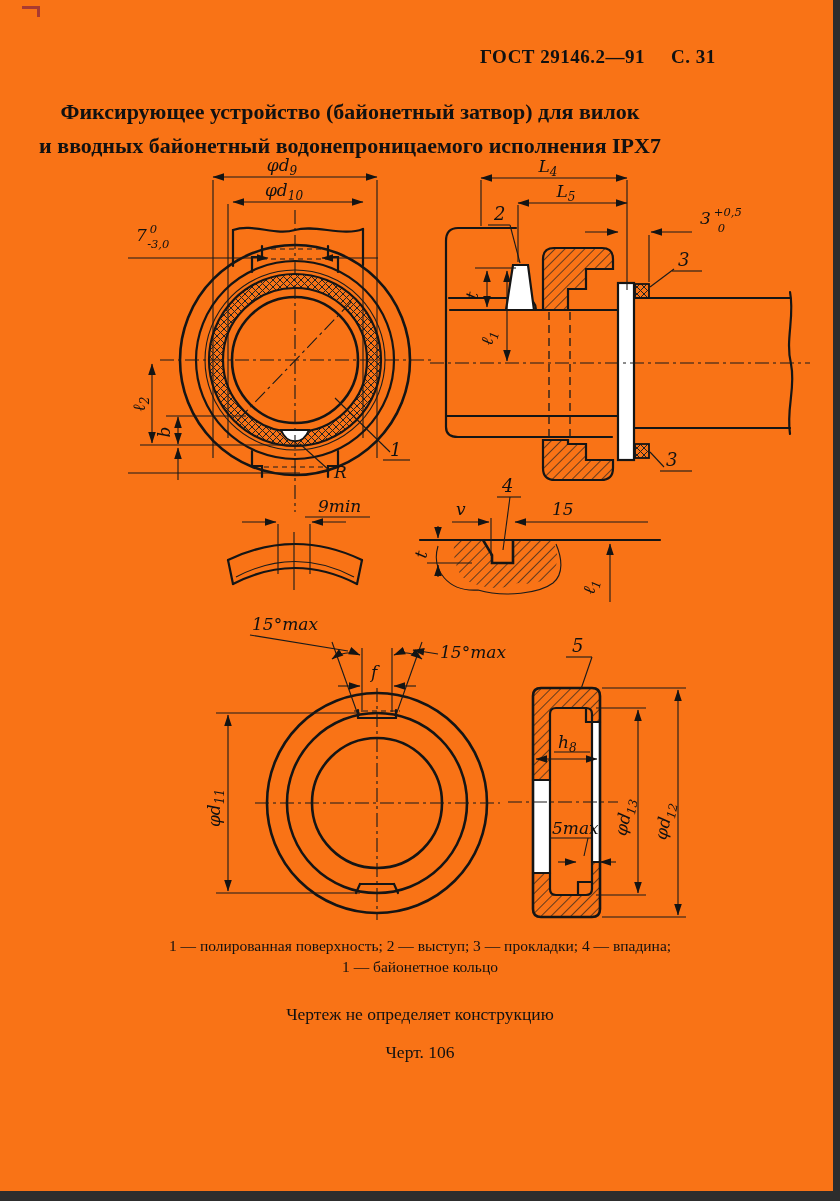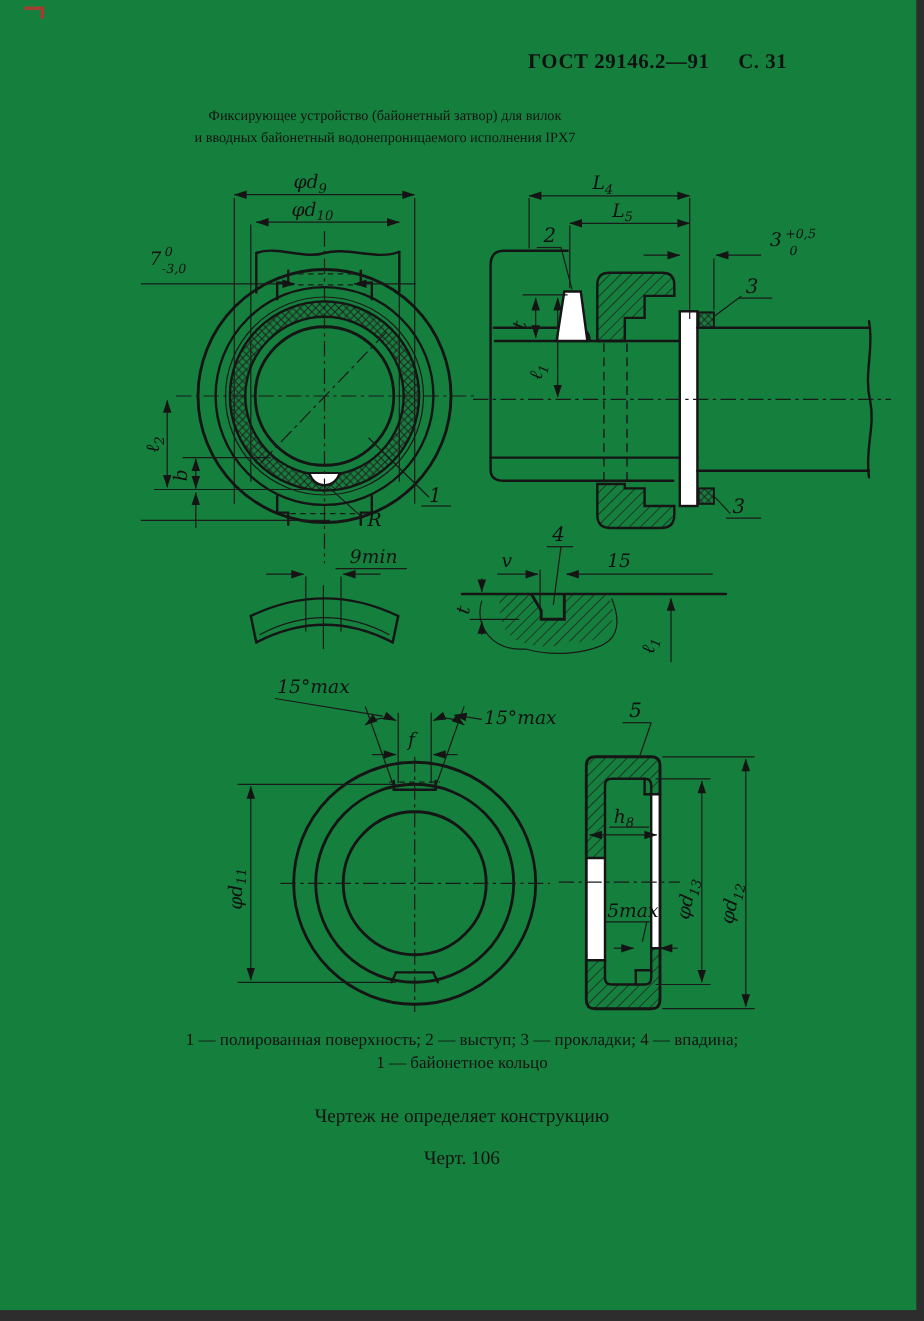--- a/index.html
+++ b/index.html
@@ -1,26 +1,26 @@
 <!DOCTYPE html>
 <html><head>
 <meta charset="utf-8">
 <style>
   html,body{margin:0;padding:0;background:#888;}
-  .page{position:relative;width:840px;height:1201px;background:#15803d;overflow:hidden;
+  .page{position:relative;width:840px;height:1201px;background:#f97316;overflow:hidden;
         font-family:"Liberation Serif", serif;color:#111;}
   .edge-right{position:absolute;top:0;left:833px;width:7px;height:1201px;background:#2d2d2d;}
   .edge-bottom{position:absolute;top:1191px;left:0;width:840px;height:10px;background:#2d2d2d;}
   .crop-mark{position:absolute;top:6px;left:22px;width:15px;height:8px;
              border-top:3px solid #a93a31;border-right:3px solid #a93a31;}
   .header{position:absolute;top:46px;left:480px;width:320px;font-weight:bold;font-size:19px;
           letter-spacing:.5px;white-space:nowrap;}
   .header .gap{display:inline-block;width:26px;}
-  .title{position:absolute;top:95px;left:0;width:700px;text-align:center;font-weight:normal;
-         font-size:13px;line-height:1.55;}
+  .title{position:absolute;top:95px;left:0;width:700px;text-align:center;font-weight:bold;
+         font-size:22px;line-height:1.55;}
   .legend{position:absolute;top:936px;left:0;width:840px;text-align:center;
           font-size:15.5px;line-height:1.35;}
   .note{position:absolute;top:1004px;left:0;width:840px;text-align:center;font-size:17.5px;}
   .fig{position:absolute;top:1042px;left:0;width:840px;text-align:center;font-size:17.5px;}
   svg{position:absolute;top:140px;left:0;}
   svg text{font-family:"DejaVu Serif", serif;font-style:italic;font-size:17px;fill:#111;}
   svg text.co{font-size:18px;}
   svg tspan.sb{font-size:12px;}
   svg tspan.sp{font-size:11.5px;}
   .ol{stroke:#151515;stroke-width:2.2;fill:none;stroke-linecap:round;}

